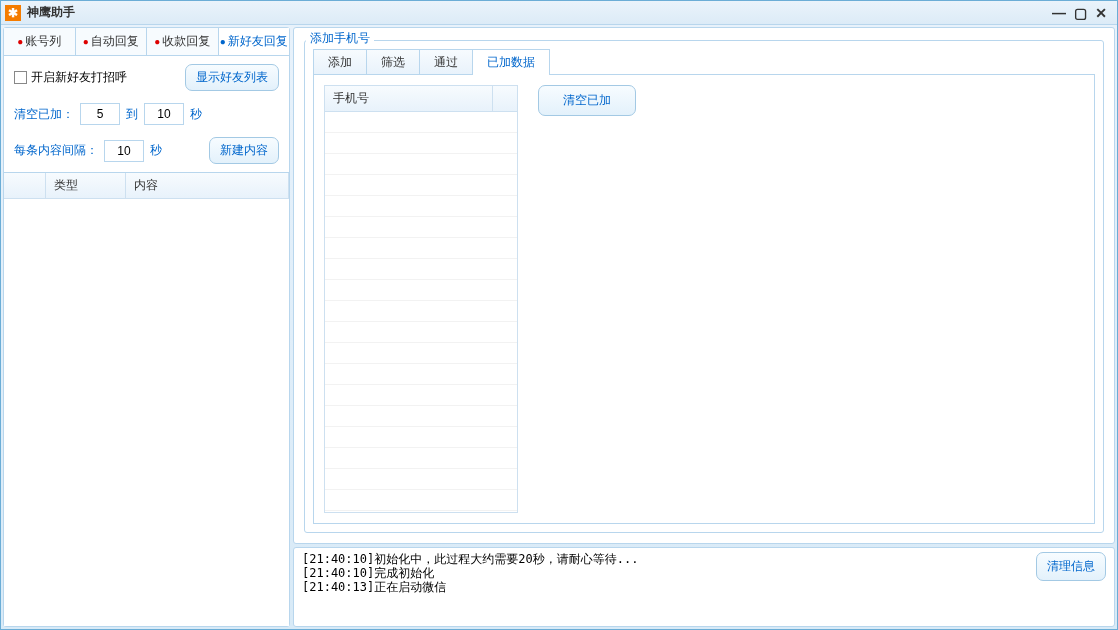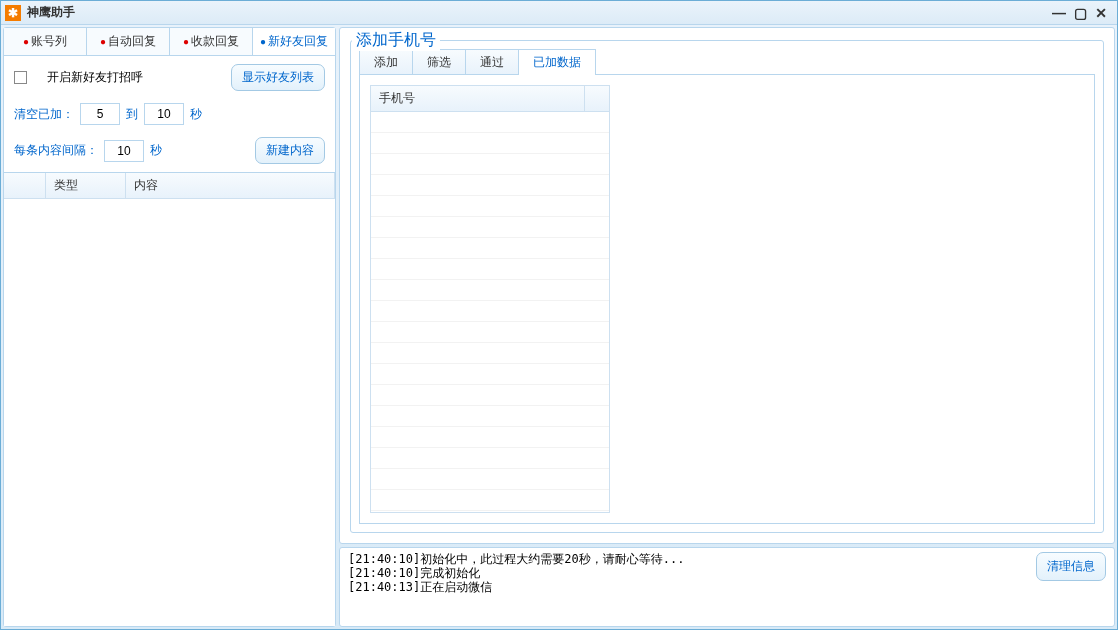--- a/index.html
+++ b/index.html
@@ -11,58 +11,58 @@
 .titlebar-icon { width: 16px; height: 16px; background: #f57c00; display: flex; align-items: center; justify-content: center; color: #fff; font-size: 12px; font-weight: bold; margin-right: 6px; }
 .titlebar-title { font-weight: bold; color: #333; flex: 1; }
 .titlebar-controls { display: flex; gap: 8px; align-items: center; padding-right: 6px; }
 .titlebar-controls span { font-weight: bold; cursor: pointer; color: #333; font-size: 14px; }
 
 .body-wrap { flex: 1; display: flex; flex-direction: column; background: linear-gradient(#e8f2fb, #d8eaf7); padding: 2px; }
 
 .main { flex: 1; display: flex; gap: 3px; min-height: 0; }
 
 
-.left { width: 333px; display: flex; flex-direction: column; }
+.left { width: 287px; display: flex; flex-direction: column; }
 .left-main { flex: 1; background: #fff; border: 1px solid #b8d6ed; border-radius: 3px; display: flex; flex-direction: column; }
 .tabstrip { display: flex; border-bottom: 1px solid #b8d6ed; background: #f7fbfe; }
 .tab { flex: 1; padding: 5px 0; text-align: center; border-right: 1px solid #b8d6ed; cursor: pointer; font-size: 12px; color: #333; white-space: nowrap; }
 .tab:last-child { border-right: none; }
 .tab .dot { color: #d00; font-size: 10px; margin-right: 2px; }
 .tab.active { background: #fff; color: #0066cc; }
 .tab.active .dot { color: #0066cc; }
 
 .left-controls { padding: 8px 10px; display: flex; flex-direction: column; gap: 12px; }
 .row { display: flex; align-items: center; gap: 6px; }
 .blue-text { color: #0066cc; }
 .btn { background: linear-gradient(#f7fcff, #e3f1fb); border: 1px solid #a3c9e4; border-radius: 7px; padding: 4px 10px; color: #0066cc; cursor: pointer; }
 .num-input { width: 40px; height: 22px; border: 1px solid #b8d6ed; text-align: center; }
-.checkbox-wrap { display: flex; align-items: center; gap: 20px; }
+.checkbox-wrap { display: flex; align-items: center; gap: 4px; }
 .checkbox { width: 13px; height: 13px; border: 1px solid #888; background: #fff; }
 
 .left-table { flex: 1; border-top: 1px solid #b8d6ed; display: flex; flex-direction: column; }
 .left-table-head { display: flex; background: linear-gradient(#f7fbfe, #e8f2fb); border-bottom: 1px solid #cde0f0; }
 .left-table-head .th { padding: 4px 8px; border-right: 1px solid #cde0f0; color: #333; }
 .left-table-body { flex: 1; background: #fff; }
 
 .left-bottom { margin-top: 3px; background: #fff; border: 1px solid #b8d6ed; border-radius: 3px; padding: 8px; display: flex; flex-direction: column; gap: 10px; }
 .left-bottom .row { justify-content: space-between; }
 .btn-wide { flex: 1; text-align: center; padding: 6px 8px; }
 
 
 .right { flex: 1; display: flex; flex-direction: column; gap: 3px; min-height: 0; }
 .right-main { flex: 1; background: #fff; border: 1px solid #b8d6ed; border-radius: 3px; padding: 6px 10px 10px 10px; position: relative; display: flex; flex-direction: column; }
-.fieldset-label { color: #0066cc; position: absolute; top: -2px; left: 12px; background: #fff; padding: 0 4px; font-size: 16px; }
+.fieldset-label { color: #0066cc; position: absolute; top: -2px; left: 12px; background: #fff; padding: 0 4px; font-size: 12px; }
 .fieldset-border { border: 1px solid #b8d6ed; border-radius: 3px; flex: 1; padding: 8px; display: flex; flex-direction: column; margin-top: 6px; }
 
 .inner-tabs { display: flex; gap: 0; }
 .inner-tab { padding: 4px 14px; border: 1px solid #b8d6ed; border-bottom: none; background: linear-gradient(#f7fbfe,#e8f2fb); cursor: pointer; margin-right: -1px; color: #333; }
 .inner-tab.active { background: #fff; color: #0066cc; position: relative; z-index: 2; }
 .inner-content { flex: 1; border: 1px solid #b8d6ed; background: #fff; display: flex; gap: 20px; padding: 10px; margin-top: -1px; }
 
-.phone-grid { width: 240px; border: 1px solid #cde0f0; display: flex; flex-direction: column; }
+.phone-grid { width: 194px; border: 1px solid #cde0f0; display: flex; flex-direction: column; }
 .phone-grid-head { background: linear-gradient(#f7fbfe,#e8f2fb); border-bottom: 1px solid #cde0f0; display: flex; }
 .phone-grid-head .th { padding: 4px 8px; flex: 1; color: #333; border-right: 1px solid #cde0f0; }
 .phone-grid-head .th-narrow { width: 24px; flex: none; border-right: none; }
 .phone-grid-body { flex: 1; background: #fff; background-image: repeating-linear-gradient(#fff, #fff 20px, #f2f2f2 20px, #f2f2f2 21px); }
 
 .btn-clear { align-self: flex-start; padding: 6px 24px; }
 
 .right-log { height: 80px; background: #fff; border: 1px solid #b8d6ed; border-radius: 3px; padding: 4px 8px; display: flex; gap: 8px; }
 .log-text { flex: 1; color: #000000; font-family: SimSun, monospace; line-height: 14px; white-space: pre; overflow: hidden; }
 .btn-clearlog { align-self: flex-start; padding: 5px 10px; }
@@ -147,20 +147,21 @@
             </div>
 
             <div class="inner-content">
               <div class="phone-grid">
                 <div class="phone-grid-head">
                   <div class="th">手机号</div>
                   <div class="th th-narrow"></div>
                 </div>
                 <div class="phone-grid-body"></div>
               </div>
+              <button class="btn btn-clear">清空已加</button>
             </div>
           </div>
         </div>
 
         <div class="right-log">
           <div class="log-text">[21:40:10]初始化中，此过程大约需要20秒，请耐心等待...
 [21:40:10]完成初始化
 [21:40:13]正在启动微信</div>
           <button class="btn btn-clearlog">清理信息</button>
         </div>

